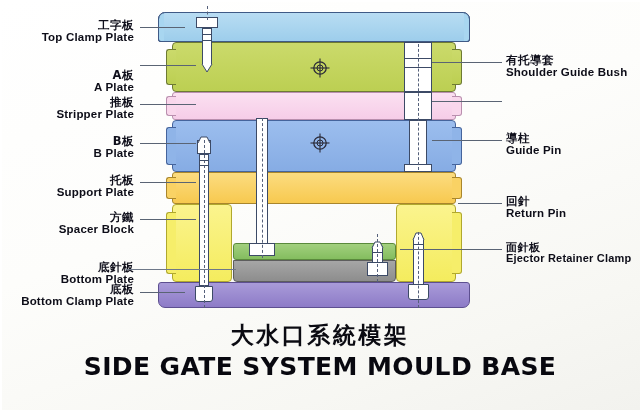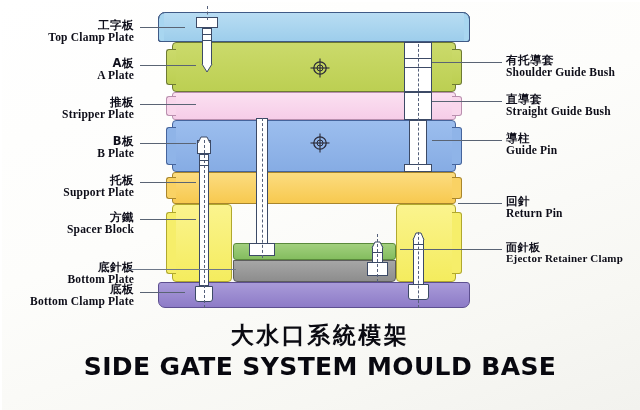--- a/index.html
+++ b/index.html
@@ -21,21 +21,21 @@
 
   
   .lbl{position:absolute;text-align:right;line-height:1.02;color:#121220;}
   .lbl.right{text-align:left;}
   .lbl .cn{
     font-family:"DejaVu Sans","Liberation Sans",sans-serif;
     font-size:11.5px;font-weight:700;letter-spacing:.5px;display:block;
     color:#10101c;
   }
   .lbl .en{
-    font-family:Liberation Serif, serif;
+    font-family:Liberation Sans, sans-serif;
     font-size:11.5px;font-weight:700;display:block;letter-spacing:.2px;
     color:#0d0d18;white-space:nowrap;
   }
   .lbl.tight .cn{font-size:11px;}
   .lbl.tight .en{font-size:11px;}
 
   
   .leader{position:absolute;height:1px;background:#5a6474;}
   .leader.thin{background:#6e7888;}
 
@@ -172,21 +172,21 @@
       <line x1="0.5" y1="10" x2="19.5" y2="10" stroke="#2a2a38" stroke-width="1.1"></line>
     </svg>
   </div>
 
   <div class="lbl" style="right:506px;top:20px;">
     <span class="cn">工字板</span>
     <span class="en">Top Clamp Plate</span>
   </div>
   <div class="leader" style="left:140px;top:27px;width:45px;"></div>
 
-  <div class="lbl" style="right:506px;top:58px;">
+  <div class="lbl" style="right:506px;top:70px;">
     <span class="cn">A板</span>
     <span class="en">A Plate</span>
   </div>
   <div class="leader" style="left:140px;top:65px;width:56px;"></div>
 
   <div class="lbl" style="right:506px;top:97px;">
     <span class="cn">推板</span>
     <span class="en">Stripper Plate</span>
   </div>
   <div class="leader" style="left:140px;top:104px;width:56px;"></div>
@@ -220,24 +220,20 @@
     <span class="en">Bottom Clamp Plate</span>
   </div>
   <div class="leader" style="left:140px;top:292px;width:45px;"></div>
 
   <div class="lbl right" style="left:506px;top:55px;">
     <span class="cn">有托導套</span>
     <span class="en">Shoulder Guide Bush</span>
   </div>
   <div class="leader" style="left:432px;top:62px;width:70px;"></div>
 
-  <div class="lbl right" style="left:506px;top:94px;">
-    <span class="cn">直導套</span>
-    <span class="en">Straight Guide Bush</span>
-  </div>
   <div class="leader" style="left:432px;top:101px;width:70px;"></div>
 
   <div class="lbl right" style="left:506px;top:133px;">
     <span class="cn">導柱</span>
     <span class="en">Guide Pin</span>
   </div>
   <div class="leader" style="left:432px;top:140px;width:70px;"></div>
 
   <div class="lbl right" style="left:506px;top:196px;">
     <span class="cn">回針</span>

